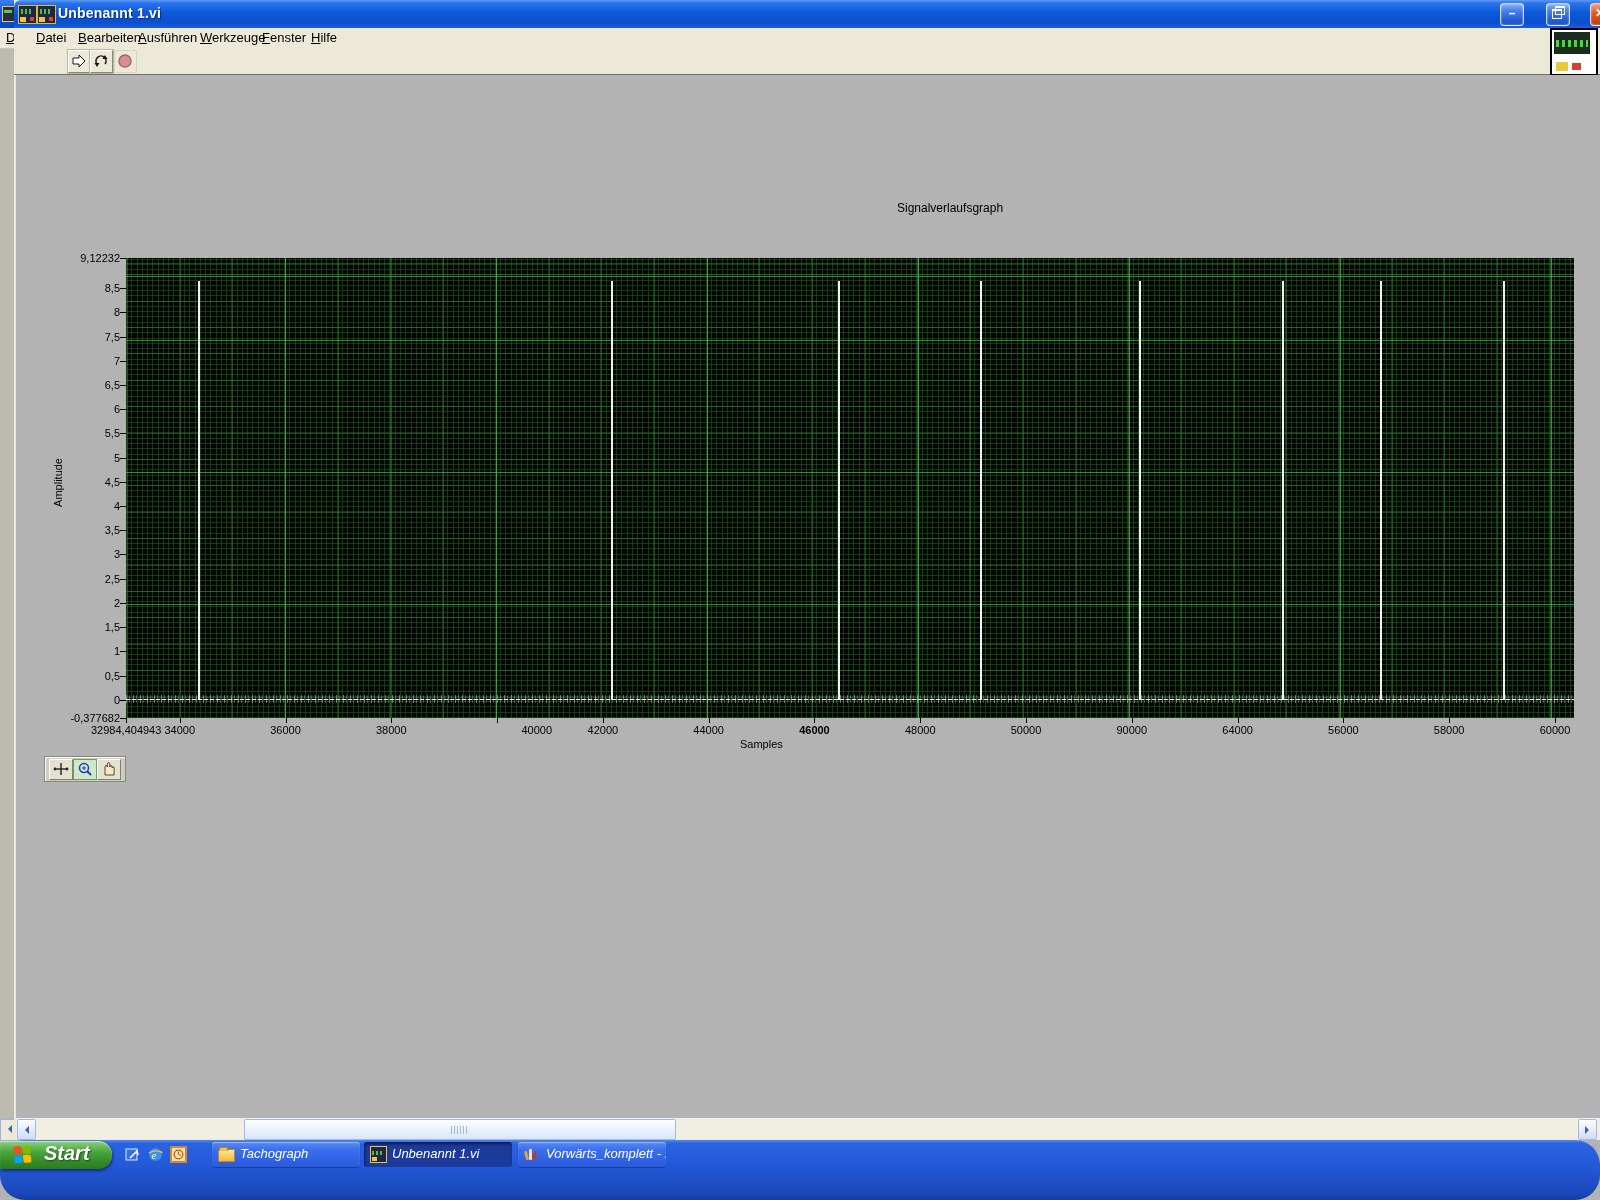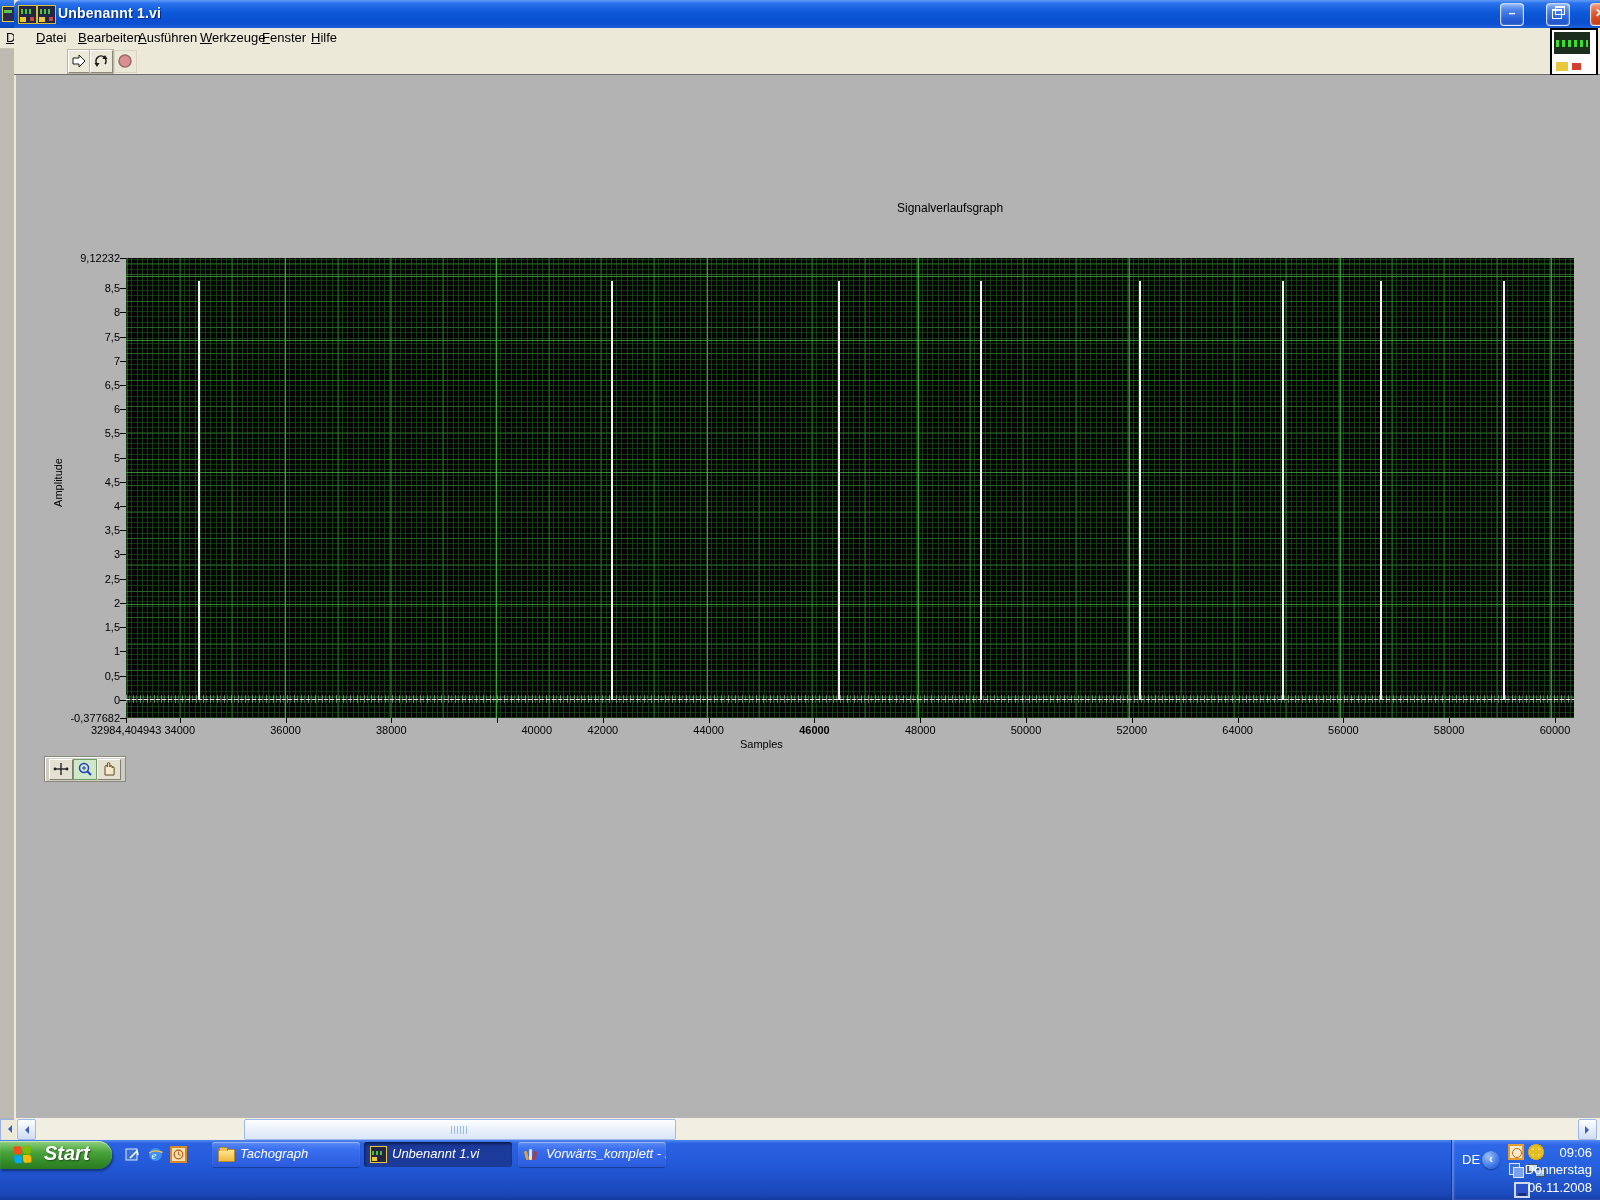--- a/index.html
+++ b/index.html
@@ -95,21 +95,21 @@
   .sb-arrow{position:absolute;left:5px;top:6px;width:0;height:0;border:4px solid transparent;}
   .sb-arrow.left{border-right-color:#3b5fc0;left:3px;}
   .sb-arrow.right{border-left-color:#3b5fc0;left:6px;}
   .sb-thumb{position:absolute;top:1px;height:19px;border-radius:2px;border:1px solid #9db9eb;
     background:linear-gradient(180deg,#fefefe,#d9e5f8);}
   .sb-grip{position:absolute;left:50%;top:6px;width:17px;height:8px;margin-left:-9px;
     background:repeating-linear-gradient(90deg,#9db9eb 0 1px,transparent 1px 3px);}
 
   
   .taskbar{position:absolute;left:0;top:1140px;width:1600px;height:60px;
-    background:linear-gradient(180deg,#5187f0 0%,#2a63e2 6%,#2258d6 45%,#1a47b8 90%,#143a9e 100%);}
+    background:linear-gradient(180deg,#5187f0 0%,#2a63e2 6%,#2258d6 45%,#1a47b8 90%,#143a9e 100%);border-radius:25px;}
   .start-btn{position:absolute;left:0;top:1px;width:112px;height:28px;
     background:linear-gradient(180deg,#8ed17e 0%,#4aa43c 40%,#338c28 75%,#2a7a22 100%);
     border-radius:0 14px 14px 0;box-shadow:1px 2px 3px rgba(0,0,0,.45),inset 0 1px 1px rgba(255,255,255,.5);
     color:#fff;font-weight:bold;font-style:italic;font-size:20px;}
   .start-btn .lbl{position:absolute;left:44px;top:1px;text-shadow:1px 1px 2px rgba(0,0,0,.5);}
   .winflag{position:absolute;left:14px;top:5px;width:18px;height:18px;transform:rotate(-3deg);}
   .winflag i{position:absolute;width:8px;height:8px;display:block;border-radius:1px 3px 1px 3px;}
   .winflag .f1{left:0;top:0;background:#f34f1c;}
   .winflag .f2{left:9px;top:0;background:#7fbc00;}
   .winflag .f3{left:0;top:9px;background:#01a6f0;}
@@ -308,21 +308,21 @@
           <div class="xlab" style="top: 649px; left: 531.869px;">42000</div>
           <div class="xtick" style="left: 692.657px; top: 643px;"></div>
           <div class="xlab" style="top: 649px; left: 637.657px;">44000</div>
           <div class="xtick" style="left: 798.445px; top: 643px;"></div>
           <div class="xlab" style="top: 649px; left: 743.445px; font-weight: bold;">46000</div>
           <div class="xtick" style="left: 904.232px; top: 643px;"></div>
           <div class="xlab" style="top: 649px; left: 849.232px;">48000</div>
           <div class="xtick" style="left: 1010.02px; top: 643px;"></div>
           <div class="xlab" style="top: 649px; left: 955.02px;">50000</div>
           <div class="xtick" style="left: 1115.81px; top: 643px;"></div>
-          <div class="xlab" style="top: 649px; left: 1060.81px;">52000</div>
+          <div class="xlab" style="top: 649px; left: 1060.81px;">90000</div>
           <div class="xtick" style="left: 1221.6px; top: 643px;"></div>
           <div class="xlab" style="top: 649px; left: 1166.6px;">64000</div>
           <div class="xtick" style="left: 1327.38px; top: 643px;"></div>
           <div class="xlab" style="top: 649px; left: 1272.38px;">56000</div>
           <div class="xtick" style="left: 1433.17px; top: 643px;"></div>
           <div class="xlab" style="top: 649px; left: 1378.17px;">58000</div>
           <div class="xtick" style="left: 1538.96px; top: 643px;"></div>
           <div class="xlab" style="top: 649px; left: 1483.96px;">60000</div>
         </div>
       <div class="axis-title-x" id="xAxisTitle" style="left: 724px; top: 663px; text-align: center;">Samples</div>
@@ -417,26 +417,14 @@
       <span class="ticon">
           <span class="vk-ticon">
             <i class="a"></i>
             <i class="b"></i>
             <i class="c"></i>
           </span>
         </span>
       <span class="tlbl">Vorwärts_komplett - ...</span>
     </div>
 
-    <div class="tray">
-      <span class="de">DE</span>
-      <span class="chevron">‹</span>
-      <span class="tray-ico clock-ico" style="left:56px;top:4px;"></span>
-      <span class="tray-ico gear-ico" style="left:76px;top:4px;"></span>
-      <span class="tray-ico layers-ico" style="left:56px;top:22px;"></span>
-      <span class="tray-ico net-ico" style="left:76px;top:22px;"></span>
-      <span class="tray-ico disp-ico" style="left:62px;top:42px;"></span>
-      <span class="clockline" style="top:5px;">09:06</span>
-      <span class="clockline" style="top:22px;">Donnerstag</span>
-      <span class="clockline" style="top:40px;">06.11.2008</span>
-    </div>
   </div>
 </div>
 
 </body></html>

